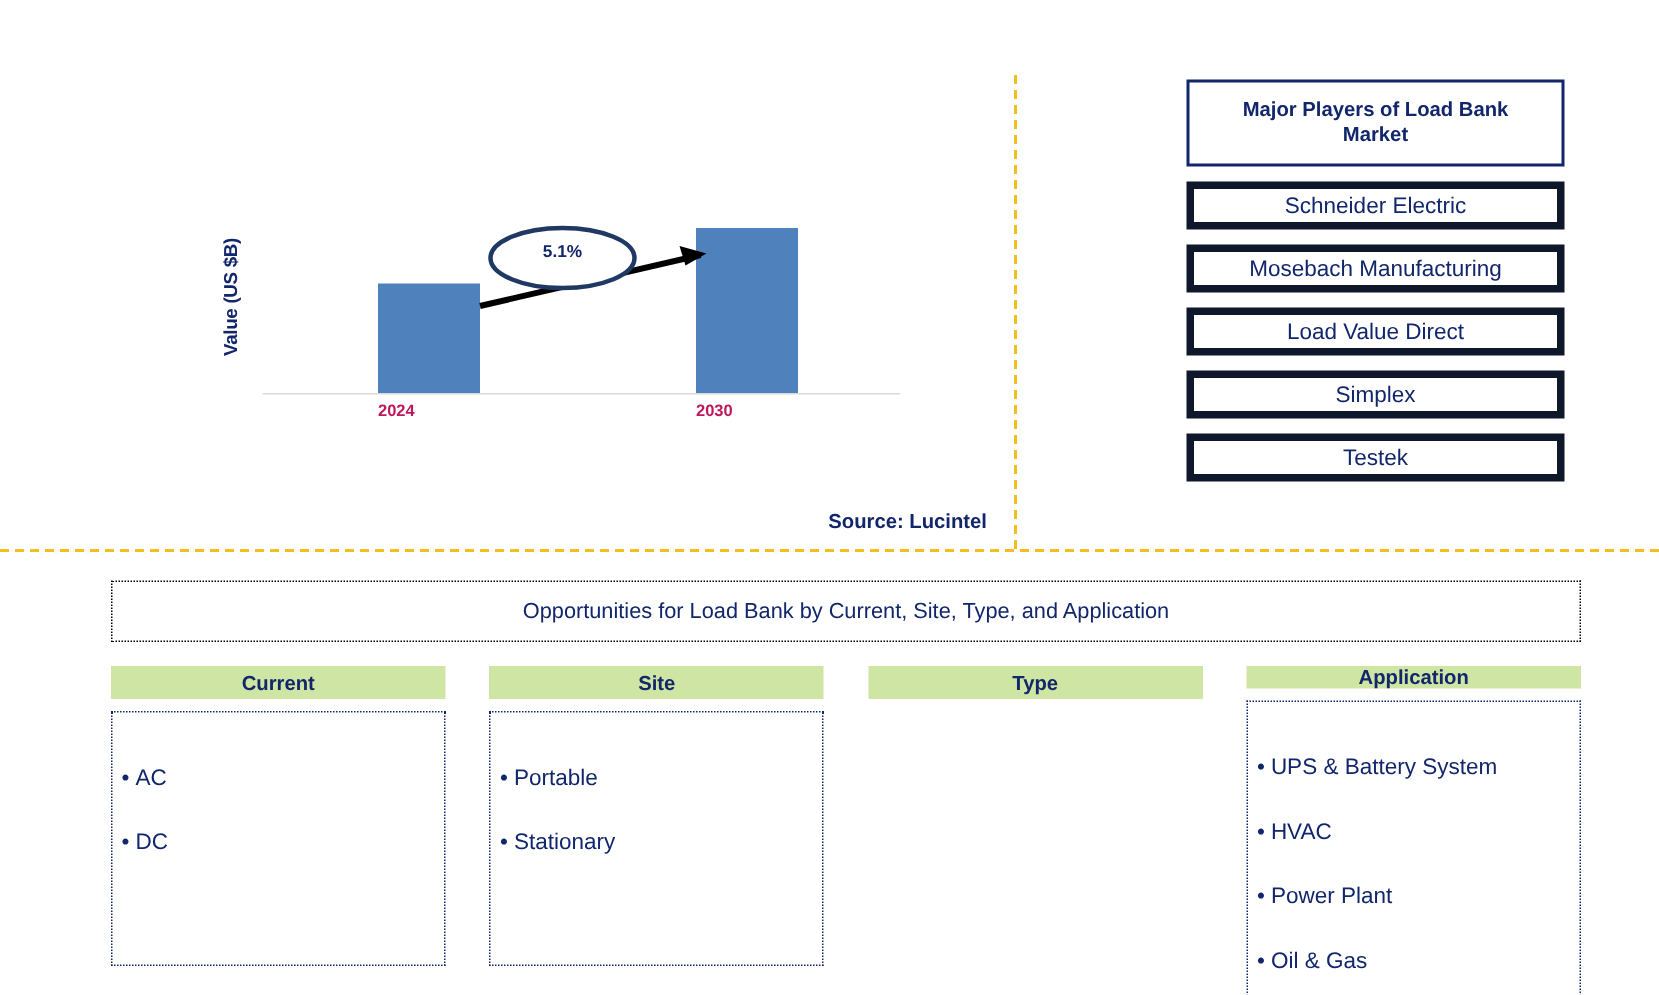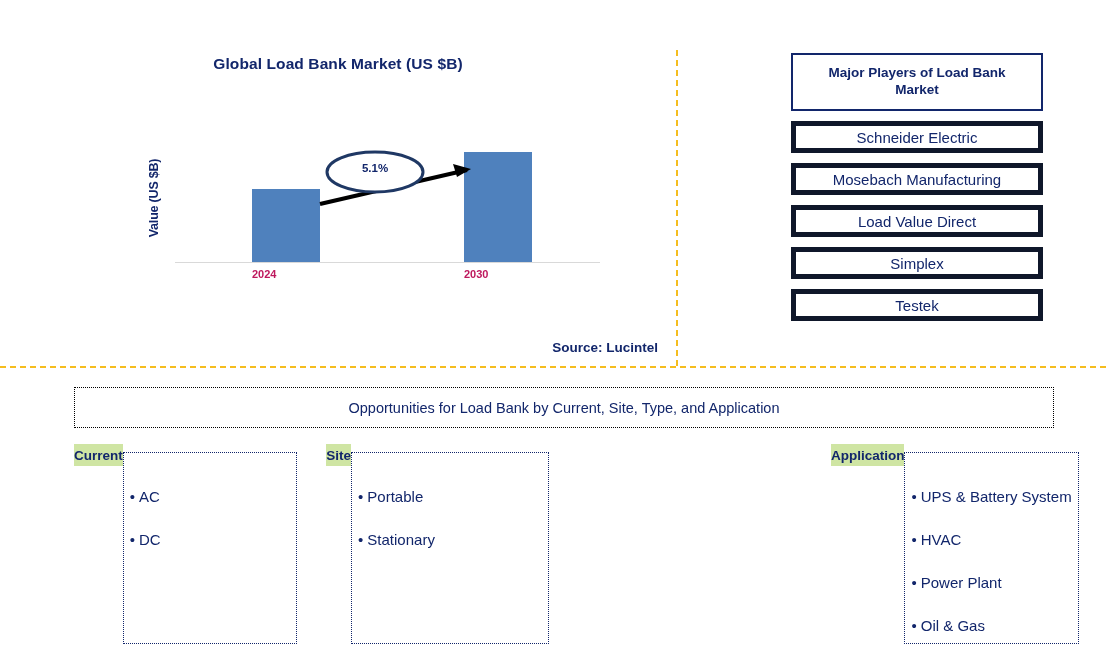--- a/index.html
+++ b/index.html
@@ -188,21 +188,21 @@
     left: 74px;
     top: 444px;
     width: 980px;
     height: 200px;
     display: flex;
     justify-content: space-between;
   }
   .opp-col {
     width: 223px;
     display: flex;
-    flex-direction: row;
+    flex-direction: column;
   }
   .opp-col-header {
     height: 22px;
     background: #cfe5a3;
     display: flex;
     align-items: center;
     justify-content: center;
     font-size: 13.5px;
     font-weight: bold;
     color: #12266b;
@@ -222,21 +222,20 @@
     white-space: nowrap;
     margin-top: 28px;
   }
   .opp-item .bullet { margin-right: 4px; }
 </style>
 </head>
 <body>
 
 <div id="chart-panel">
 
-  <div id="chart-title">Global Load Bank Market (US $B)</div>
 
   <div id="plot-area">
 
     <div id="y-axis-label">Value (US $B)</div>
 
     <div id="axis-baseline"></div>
 
     <div class="bar" id="bar-2024" style="height: 73.3px;"></div>
     <div class="bar" id="bar-2030" style="height: 110px;"></div>
 
@@ -284,20 +283,21 @@
 
   <div class="opp-col">
     <div class="opp-col-header">Site</div>
     <div class="opp-col-body">
       <div class="opp-item"><span class="bullet">•</span><span>Portable</span></div>
       <div class="opp-item"><span class="bullet">•</span><span>Stationary</span></div>
     </div>
   </div>
 
   <div class="opp-col">
+    <div class="opp-col-header">Type</div>
   </div>
 
   <div class="opp-col">
     <div class="opp-col-header">Application</div>
     <div class="opp-col-body">
       <div class="opp-item"><span class="bullet">•</span><span>UPS &amp; Battery System</span></div>
       <div class="opp-item"><span class="bullet">•</span><span>HVAC</span></div>
       <div class="opp-item"><span class="bullet">•</span><span>Power Plant</span></div>
       <div class="opp-item"><span class="bullet">•</span><span>Oil &amp; Gas</span></div>
       <div class="opp-item"><span class="bullet">•</span><span>Others</span></div>

